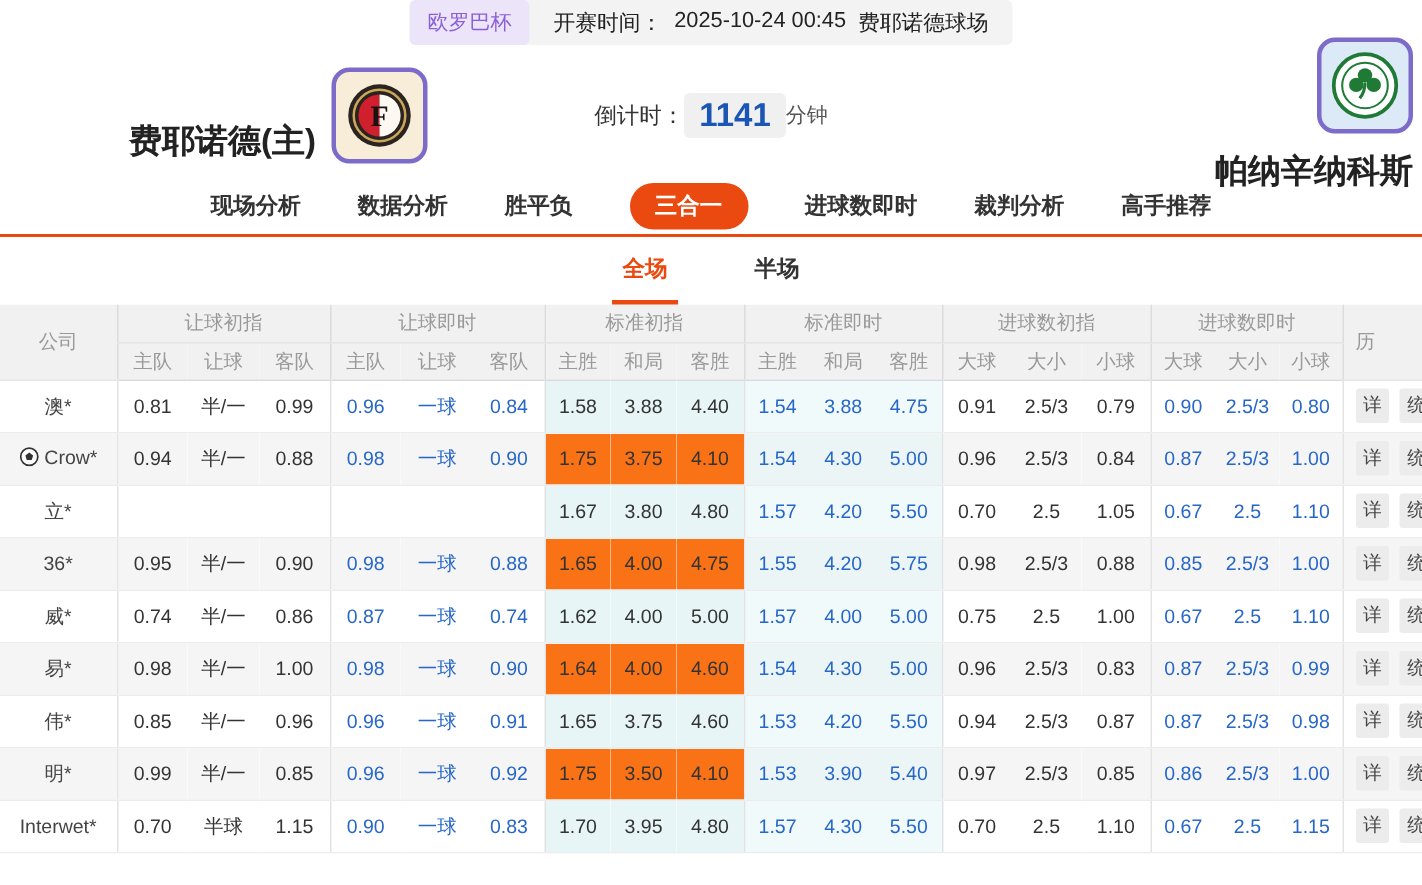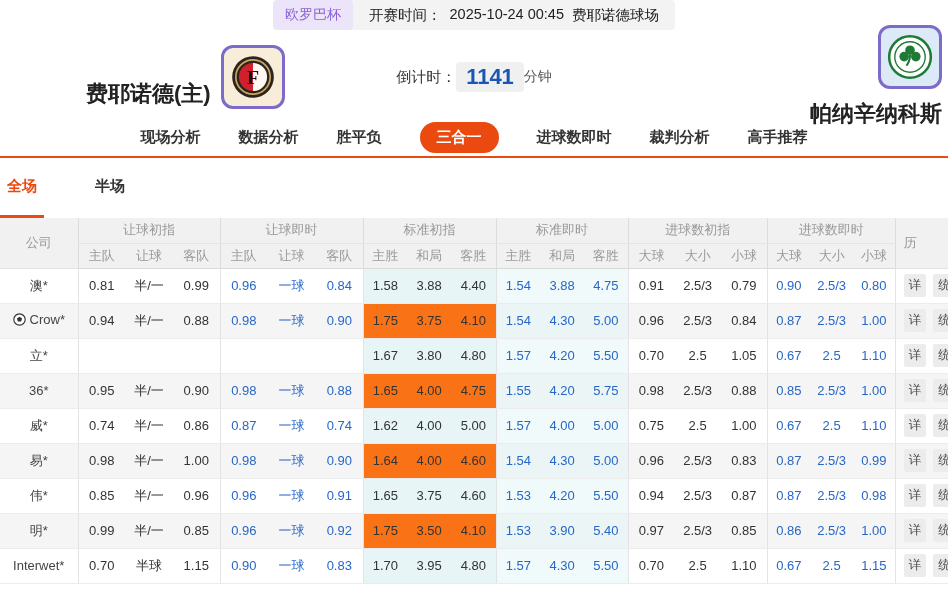--- a/index.html
+++ b/index.html
@@ -32,21 +32,21 @@
   .logo-box.away-logo{background:#dce9f6;}
   .countdown{flex:1;display:flex;align-items:center;justify-content:center;}
   .cd-label{font-size:15px;color:#333;}
   .cd-value{font-size:22px;font-weight:bold;color:#1a56b4;background:#f0f0f0;border-radius:4px;padding:2px 10px;}
   .cd-unit{font-size:14px;color:#555;}
   
   .nav-row{height:40px;display:flex;align-items:center;justify-content:center;gap:38px;border-bottom:2px solid var(--accent);}
   .nav-tab{font-size:15px;font-weight:bold;color:#333;cursor:pointer;white-space:nowrap;}
   .nav-tab.active{background:var(--accent);color:#fff;border-radius:16px;padding:6px 17px;}
   
-  .subtab-row{height:60px;display:flex;align-items:stretch;justify-content:flex-start;gap:44px;}
+  .subtab-row{height:45px;display:flex;align-items:stretch;justify-content:center;gap:44px;}
   .subtab{font-size:15px;font-weight:bold;color:#333;display:flex;align-items:center;padding:0 7px;border-bottom:3px solid transparent;cursor:pointer;}
   .subtab.active{color:var(--accent);border-bottom-color:var(--accent);}
   
   .table-wrap{width:948px;overflow:hidden;}
   table{border-collapse:collapse;table-layout:fixed;width:1035px;}
   th{background:#f1f1f1;color:#999;font-weight:normal;font-size:13px;height:25px;text-align:center;}
   thead tr.grp-row th{border-bottom:1px solid #e4e4e4;}
   thead th.gb{border-left:1px solid #dcdcdc;}
   thead tr{border-bottom:1px solid #d9d9d9;}
   tbody td{height:35px;font-size:13px;text-align:center;border-bottom:1px solid #ececec;color:#333;white-space:nowrap;overflow:hidden;}

